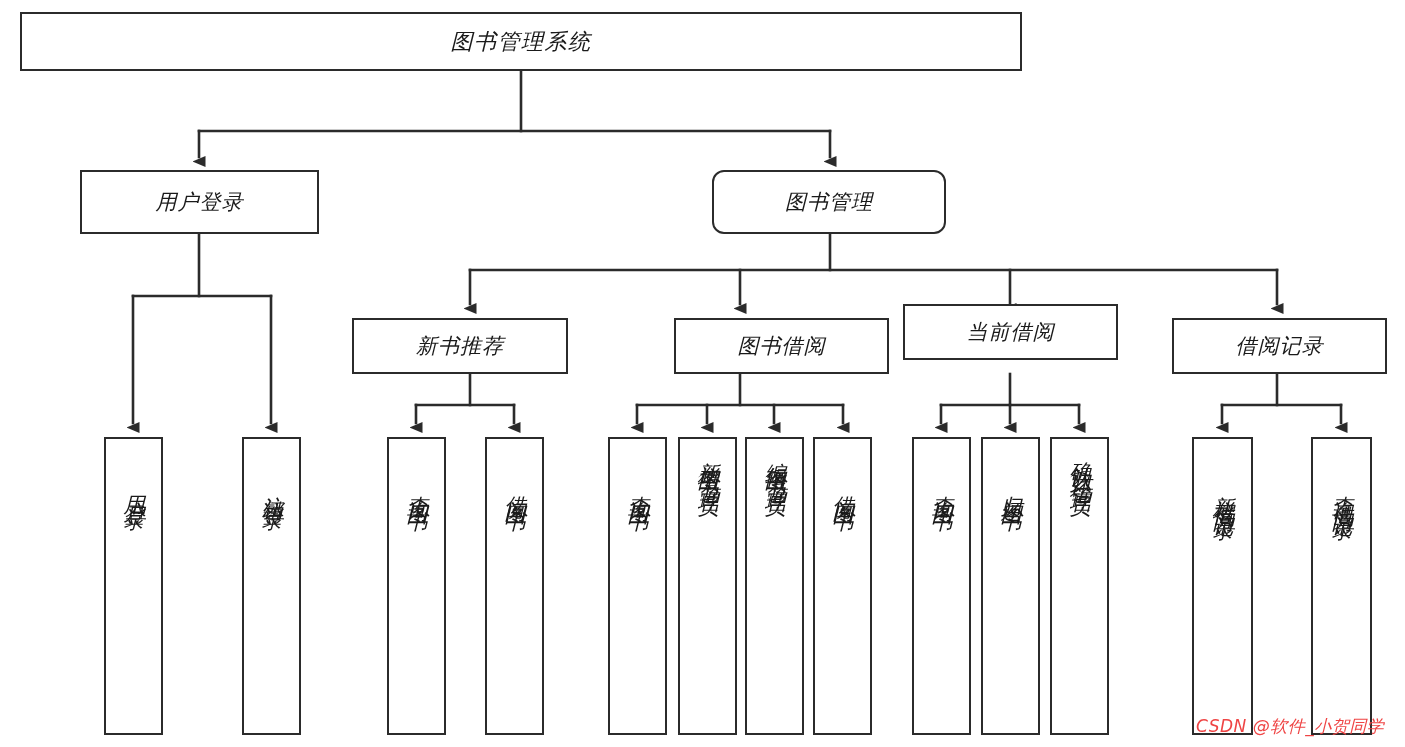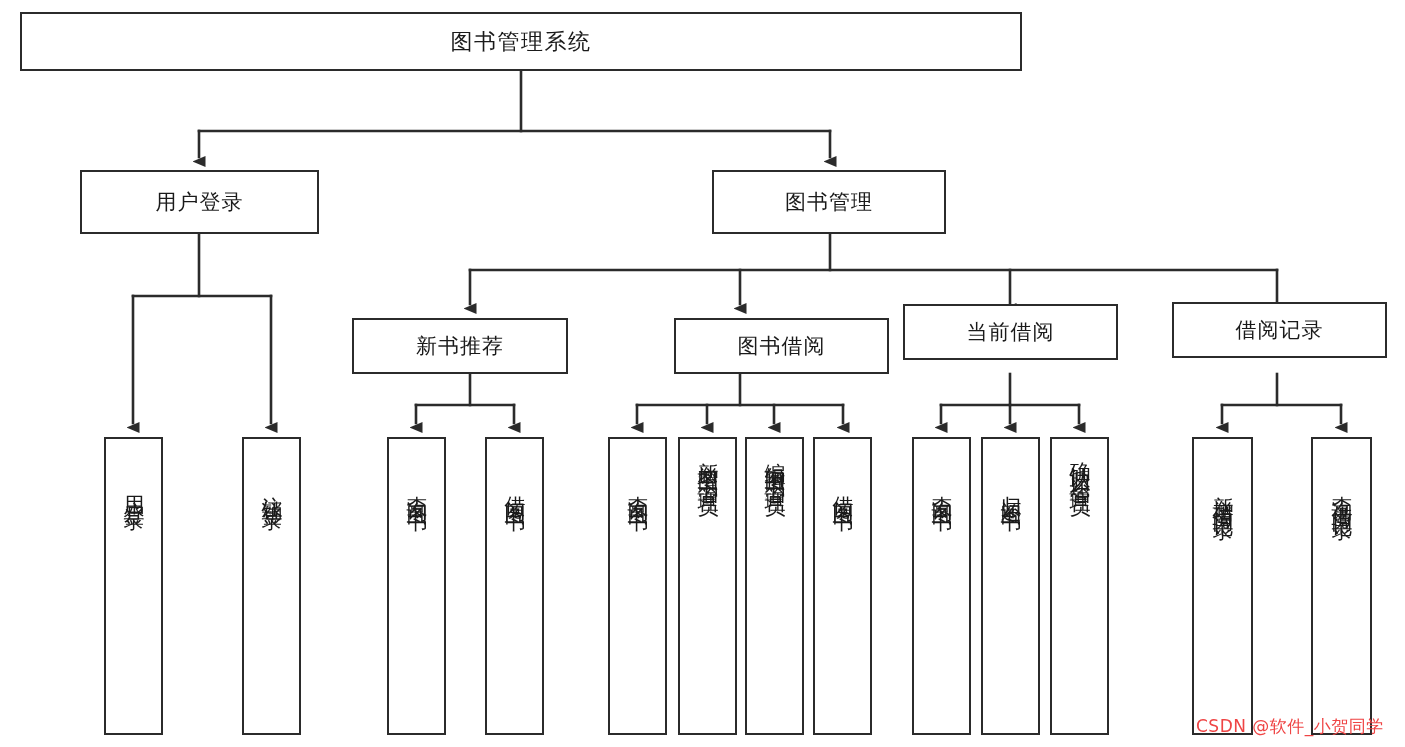--- a/index.html
+++ b/index.html
@@ -11,20 +11,21 @@
     width: 1405px;
     height: 747px;
     font-family: "DejaVu Sans", "Liberation Sans", sans-serif;
     overflow: hidden;
     position: relative;
   }
   #diagram-root {
     position: relative;
     width: 1301px;
     height: 747px;
+    font-style: italic;
   }
   svg.connectors {
     position: absolute;
     top: 0;
     left: 0;
     width: 1405px;
     height: 747px;
     pointer-events: none;
   }
   .node {
@@ -134,34 +135,34 @@
     </g>
   </svg>
 
   <div class="node horiz root" style="left:20px; top:12px; width:1002px; height:59px;">
     <span class="label">图书管理系统</span>
   </div>
 
   <div class="node horiz" style="left:80px; top:170px; width:239px; height:64px;">
     <span class="label">用户登录</span>
   </div>
-  <div class="node horiz" style="left:712px; top:170px; width:234px; height:64px;">
+  <div class="node horiz" style="left:712px; top:170px; width:234px; height:64px;border-radius:12px;">
     <span class="label">图书管理</span>
   </div>
 
   <div class="node horiz" style="left:352px; top:318px; width:216px; height:56px;">
     <span class="label">新书推荐</span>
   </div>
   <div class="node horiz" style="left:630px; top:318px; width:215px; height:56px;margin-left:44px;">
     <span class="label">图书借阅</span>
   </div>
   <div class="node horiz" style="left:903px; top:304px; width:215px; height:56px;">
     <span class="label">当前借阅</span>
   </div>
-  <div class="node horiz" style="left:1172px; top:302px; width:215px; height:56px;">
+  <div class="node horiz" style="left:1172px; top:318px; width:215px; height:56px;">
     <span class="label">借阅记录</span>
   </div>
 
   <div class="node vert mid-text" style="left:104px; top:437px; width:59px; height:298px;">
     <span class="label">用户登录</span>
   </div>
   <div class="node vert mid-text" style="left:242px; top:437px; width:59px; height:298px;">
     <span class="label">注销登录</span>
   </div>
 

